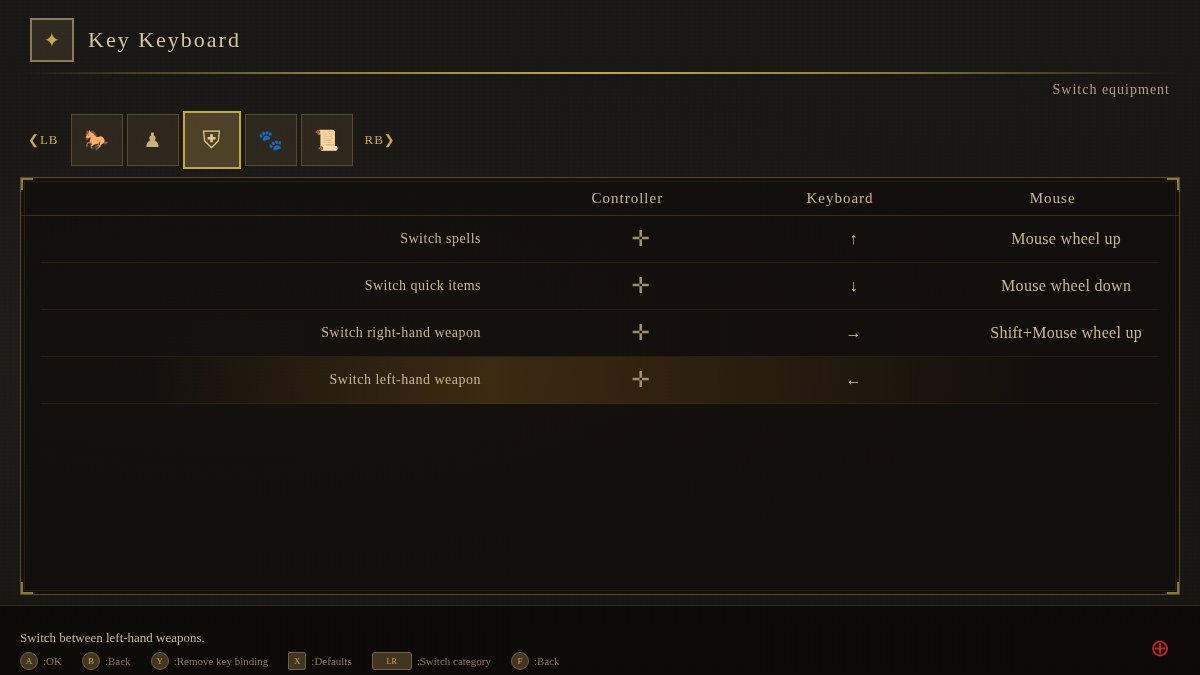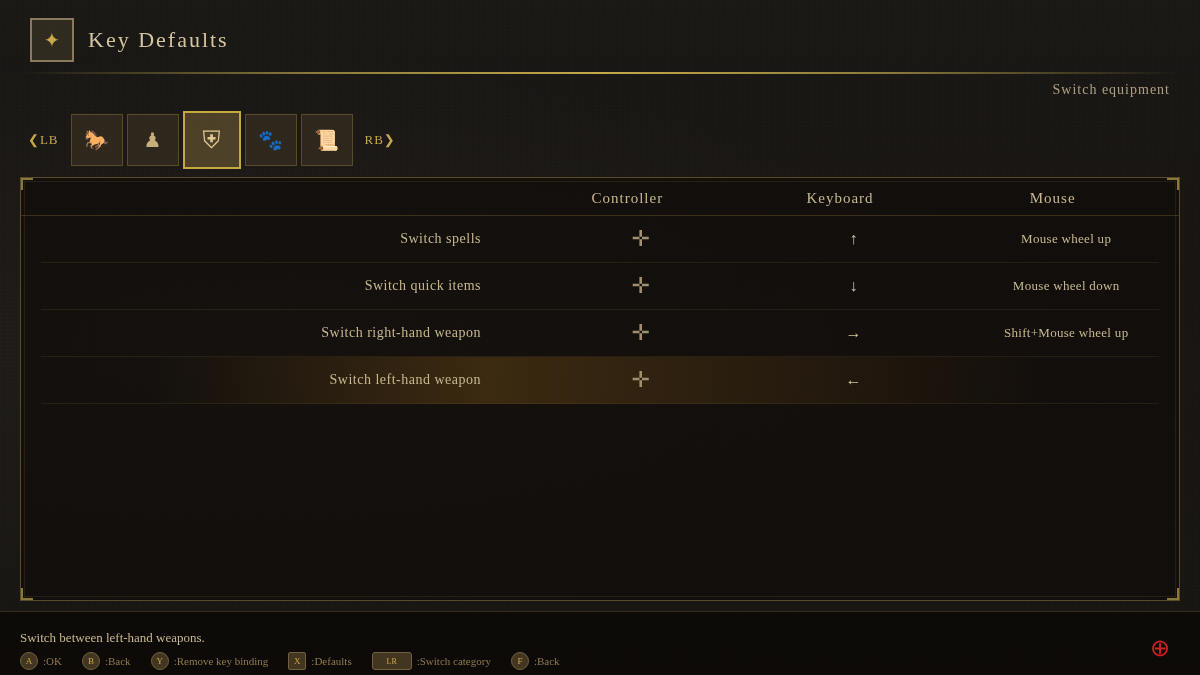--- a/index.html
+++ b/index.html
@@ -212,28 +212,28 @@
       left: 50%;
       transform: translate(-50%, -50%);
     }
 
     .key-text {
       font-size: 16px;
       color: #d4c4a0;
     }
 
     .mouse-text {
-      font-size: 13px;
+      font-size: 16px;
       color: #c8b890;
       letter-spacing: 0.3px;
     }
 
     
     .status-bar {
-      padding: 18px 20px 5px;
+      padding: 24px 20px 5px;
       border-top: 1px solid rgba(120,100,50,0.4);
       background: rgba(10,8,5,0.8);
     }
 
     .status-description {
       font-size: 13px;
       color: #c8b890;
       margin-bottom: 6px;
     }
 
@@ -306,21 +306,21 @@
 <body>
 
 <div class="bg"></div>
 
 <div class="main-container">
 
   <div class="title-bar">
     <div class="title-icon">
       <span>✦</span>
     </div>
-    <span class="title-text">Key Defaults</span>
+    <span class="title-text">Key Keyboard</span>
   </div>
 
   <div class="divider-gold"></div>
 
   <div class="category-label">Switch equipment</div>
 
   <div class="tab-bar">
     <span class="tab-nav-label">❮LB</span>
 
     <div class="tab-item">

